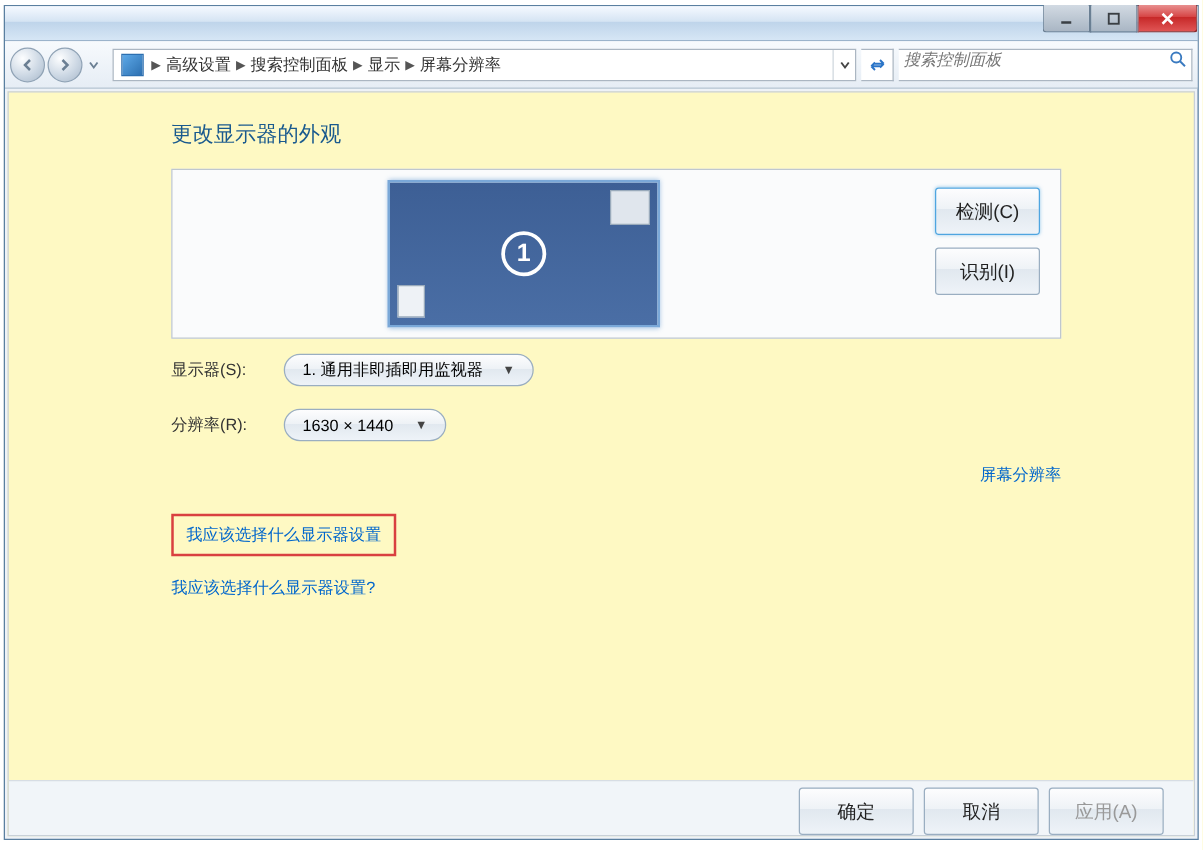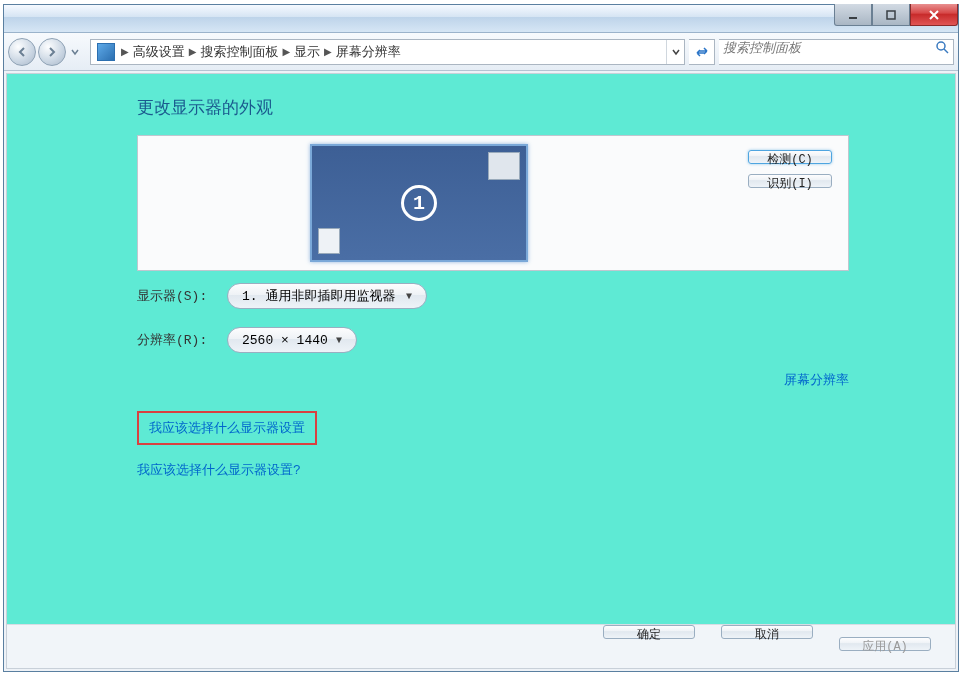--- a/index.html
+++ b/index.html
@@ -114,27 +114,26 @@
 }
 .search-box input {
   flex: 1; border: none; outline: none; font-size: 13px; color: #888;
   font-family: inherit;
   font-style: italic;
 }
 .search-box .sicon { color: #3a7ac0; }
 
 .content-wrap {
   flex: 1;
-  background: #5eead4;
+  background: #fef9c3;
   margin: 2px;
   border: 1px solid #c8d0d9;
   display: flex;
   flex-direction: column;
   overflow: hidden;
-  font-family: Liberation Mono, monospace;
 }
 .content {
   flex: 1;
   padding: 22px 0 0 130px;
   overflow: auto;
 }
 .page-title {
   color: #1a5a8e;
   font-size: 17px;
   font-weight: normal;
@@ -167,27 +166,27 @@
 }
 .monitor-mini1 { position: absolute; top: 6px; right: 6px; width: 32px; height: 28px; background: #e0e6ed; border: 1px solid #9ab; }
 .monitor-mini2 { position: absolute; bottom: 6px; left: 6px; width: 22px; height: 26px; background: #eef2f6; border: 1px solid #9ab; }
 .monitor-btns {
   margin-left: auto;
   display: flex; flex-direction: column; gap: 10px;
   padding-right: 8px; padding-top: 6px;
 }
 .win7-btn {
   min-width: 84px;
-  height: 14px;
+  height: 38px;
   padding: 0 10px;
   background: linear-gradient(to bottom, #fdfdfe 0%, #eef2f6 45%, #e1e8ef 46%, #eef3f8 100%);
   border: 1px solid #9aaec1;
   border-radius: 3px;
   font-family: inherit;
-  font-size: 12px;
+  font-size: 15px;
   color: #222;
   cursor: pointer;
 }
 .win7-btn.highlight {
   border-color: #4fa5e0;
   box-shadow: 0 0 3px rgba(79,165,224,0.6);
 }
 .win7-btn.disabled { color: #999; margin-top: 12px; }
 .form-rows { margin-top: 12px; }
 .form-row { display: flex; align-items: center; margin-bottom: 18px; }
@@ -217,23 +216,23 @@
   padding: 6px 10px;
   margin-top: 22px;
 }
 .help-link { margin-top: 16px; }
 
 .bottom-bar {
   height: 44px;
   border-top: 1px solid #d7dde4;
   background: #f1f5f9;
   display: flex;
-  align-items: flex-start;
+  align-items: flex-end;
   justify-content: flex-end;
-  gap: 26px;
+  gap: 8px;
   padding-right: 24px;
 }
 .bottom-bar .win7-btn { min-width: 92px; }
 </style>
 </head>
 <body>
 
 <div class="window-frame">
 
   <div class="titlebar">
@@ -329,21 +328,21 @@
         <div class="form-row">
           <span class="form-label">显示器(S):</span>
           <div class="win7-select wide">
             <span>1. 通用非即插即用监视器</span>
             <span class="arrow">▼</span>
           </div>
         </div>
         <div class="form-row">
           <span class="form-label">分辨率(R):</span>
           <div class="win7-select med">
-            <span>2560 × 1440</span>
+            <span>1630 × 1440</span>
             <span class="arrow">▼</span>
           </div>
         </div>
       </div>
 
       <div class="advanced-link">
         <span class="link">屏幕分辨率</span>
       </div>
 
       <div class="highlight-box">

